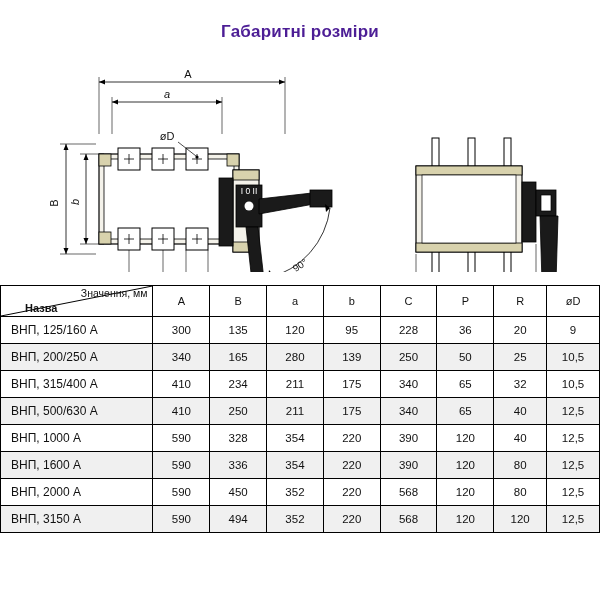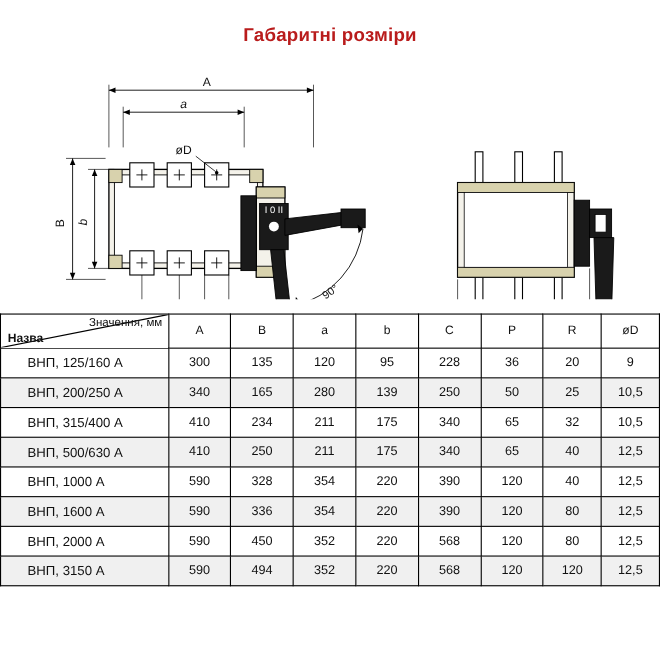--- a/index.html
+++ b/index.html
@@ -18,21 +18,21 @@
     position: relative;
     width: 600px;
     height: 600px;
   }
 
   
   .title {
     text-align: center;
     font-size: 17px;
     font-weight: bold;
-    color: #b91c1c;
+    color: #4c1d95;
     padding-top: 22px;
     letter-spacing: 0.2px;
   }
 
   
   .drawing {
     position: relative;
     width: 600px;
     height: 230px;
   }
@@ -59,21 +59,21 @@
     height: 26px;
     font-weight: normal;
     color: #111111;
   }
   table.dims thead th {
     height: 30px;
     font-size: 11px;
   }
   table.dims td.name {
     text-align: left;
-    padding-left: 24px;
+    padding-left: 10px;
     font-size: 12px;
   }
   table.dims tbody tr:nth-child(even) {
     background: #f0f0f0;
   }
   table.dims tbody tr:nth-child(odd) {
     background: #ffffff;
   }
   .corner {
     position: relative;
@@ -82,21 +82,21 @@
   }
   .corner .diag {
     position: absolute;
     left: 0;
     top: 0;
     width: 100%;
     height: 100%;
   }
   .corner .lbl-left {
     position: absolute;
-    left: 6px;
+    left: 24px;
     bottom: 2px;
     font-size: 11px;
     font-weight: bold;
   }
   .corner .lbl-right {
     position: absolute;
     right: 5px;
     top: 1px;
     font-size: 10.5px;
   }

